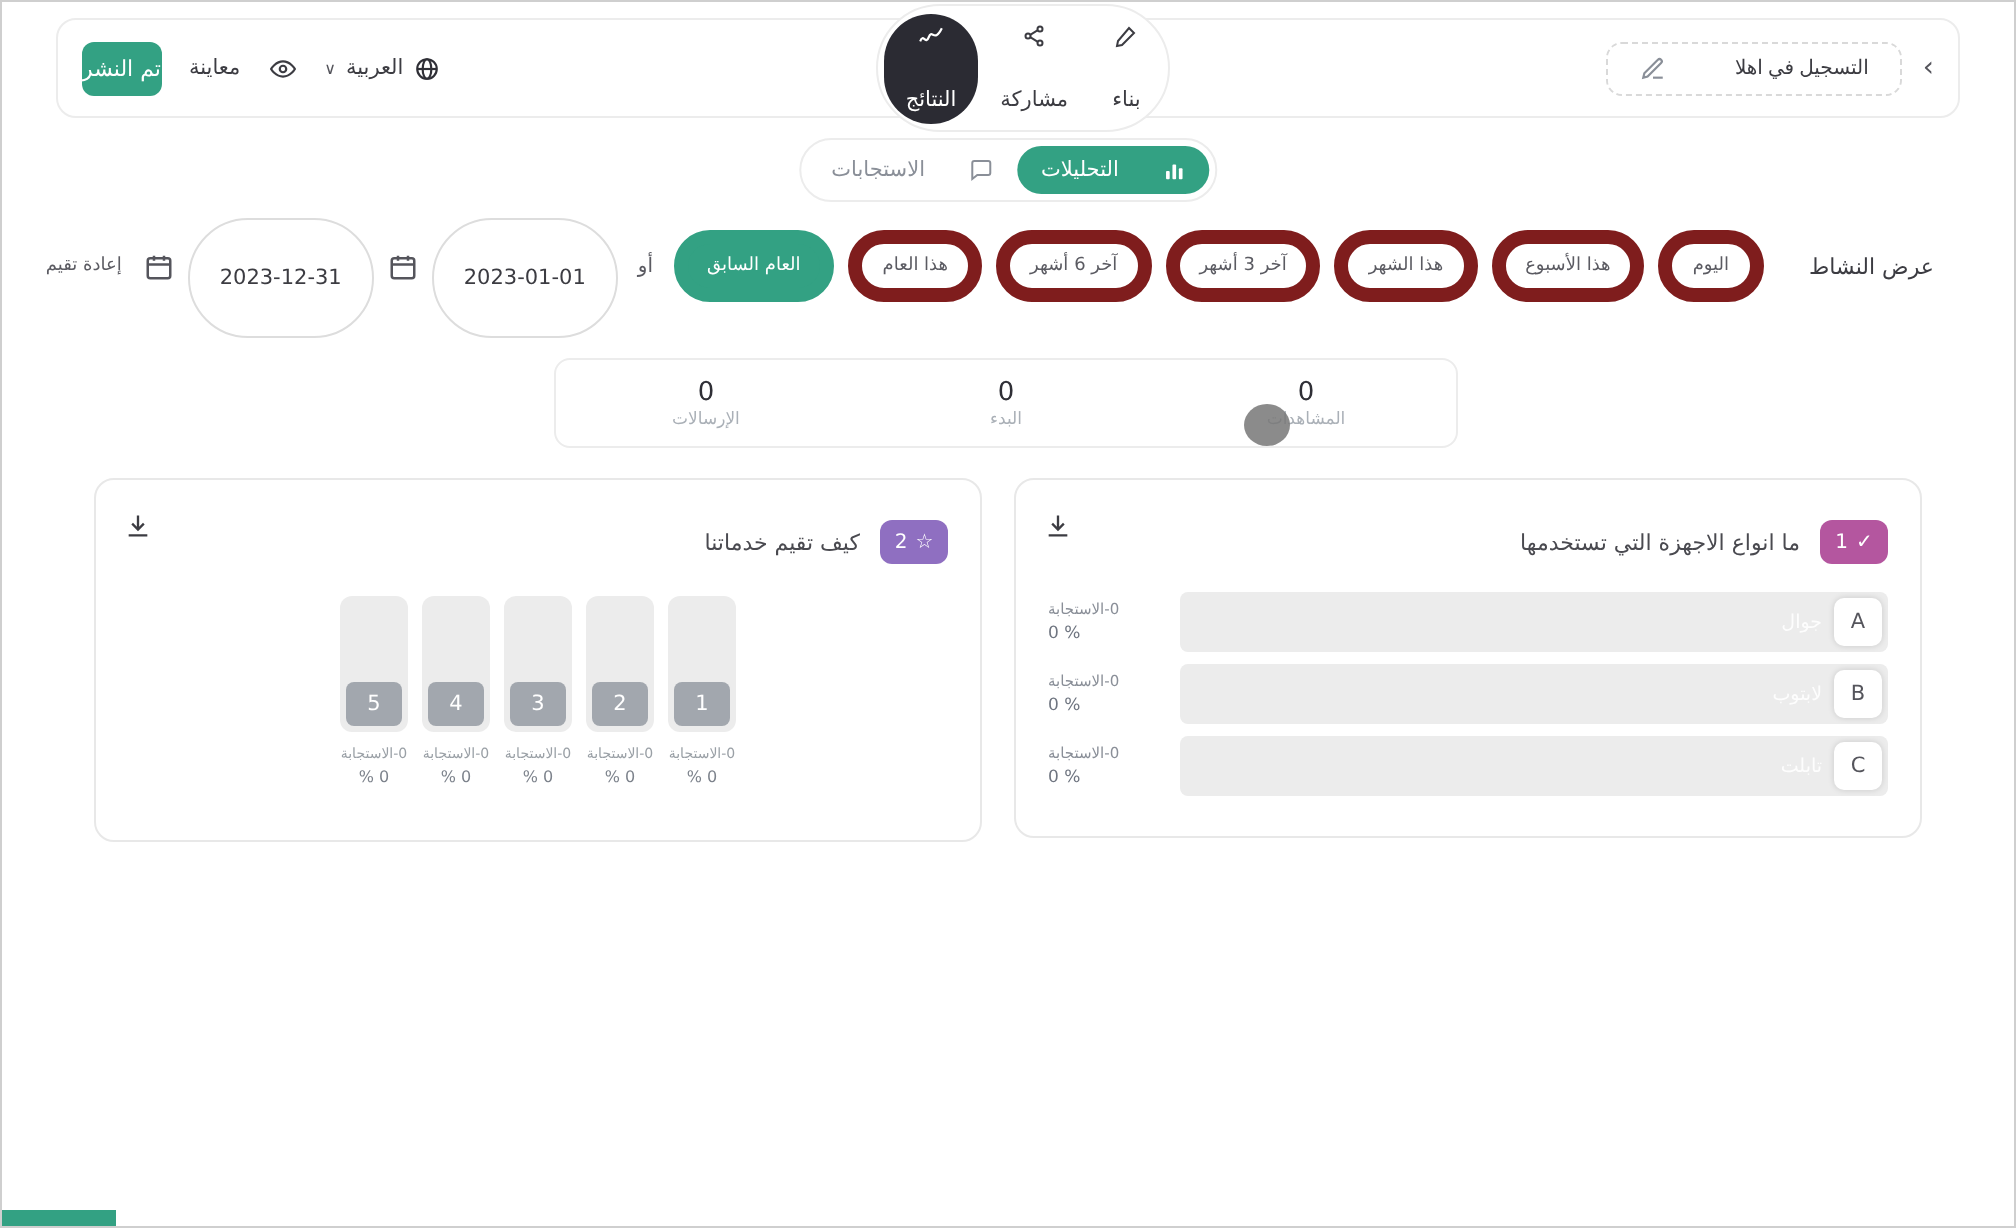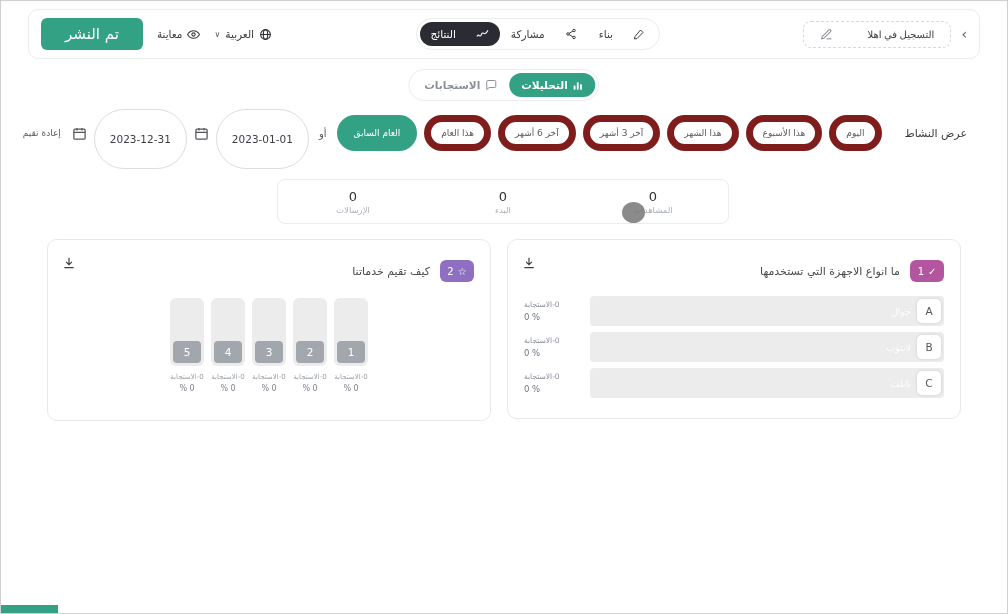--- a/index.html
+++ b/index.html
@@ -14,34 +14,34 @@
             display:flex; direction:rtl; align-items:center;
             justify-content:space-between; padding:0 12px; }
   .tb-right { display:flex; align-items:center; gap:10px; }
   .chev-back { font-size:14px; color:#55555c; cursor:pointer; }
   .title-box { display:flex; align-items:center; gap:34px;
                border:1px dashed #d9d9d9; border-radius:8px; padding:6px 16px; }
   .title-box .t { font-size:10px; color:#3c3c42;font-family:Liberation Serif, serif; }
   .nav-pills { display:flex; align-items:center; border:1px solid #ececec;
                border-radius:999px; padding:3px; background:#fff; }
   .nav-item { display:flex; align-items:center; gap:20px; padding:6px 11px;
-              font-size:10.5px; color:#3c3c42; border-radius:999px; cursor:pointer; }
+              font-size:10.5px; color:#3c3c42; border-radius:999px; cursor:pointer;flex-direction:column; }
   .nav-item.active { background:var(--dark); color:#fff; }
   .tb-left { display:flex; align-items:center; gap:14px; }
   .lang { display:flex; align-items:center; gap:5px; font-size:10.5px; color:#3c3c42; cursor:pointer; }
-  .preview { display:flex; align-items:center; gap:5px; font-size:10.5px; color:#3c3c42; cursor:pointer; }
-  .pub-btn { background:var(--accent); color:#fff; font-size:15px; border:none;
-             border-radius:6px; padding:7px 24px; cursor:pointer; font-family:inherit; }
+  .preview { display:flex; align-items:center; gap:15px; font-size:10.5px; color:#3c3c42; cursor:pointer; }
+  .pub-btn { background:var(--accent); color:#fff; font-size:11px; border:none;
+             border-radius:6px; padding:7px 0; cursor:pointer; font-family:inherit; }
 
   
   .tabs { position:absolute; top:68px; left:50%; transform:translateX(-50%);
           display:flex; direction:rtl; align-items:center; border:1px solid #ececec;
           border-radius:999px; padding:3px; background:#fff; }
-  .tab { display:flex; align-items:center; gap:5px; padding:6px 12px;
-         font-size:10.5px; color:#8a8f98; border-radius:999px; cursor:pointer;font-weight:bold; }
+  .tab { display:flex; align-items:center; gap:22px; padding:6px 12px;
+         font-size:10.5px; color:#8a8f98; border-radius:999px; cursor:pointer; }
   .tab.active { background:var(--accent); color:#fff; }
 
   
   .filters { position:absolute; top:118px; right:40px; left:100px; height:28px;
              display:flex; direction:rtl; align-items:center; gap:7px; }
   .filters-label { font-size:11px; color:#3c3c42; margin-left:16px; white-space:nowrap;text-align:center; }
   .pill { font-size:9px; color:#5b5b62; background:#fff; border:7px solid #7f1d1d;
           border-radius:999px; padding:6px 10px; white-space:nowrap; cursor:pointer; }
   .pill.selected { background:var(--accent); border-color:var(--accent); color:#fff; }
   .or { font-size:10px; color:#5b5b62; margin:0 3px; }

